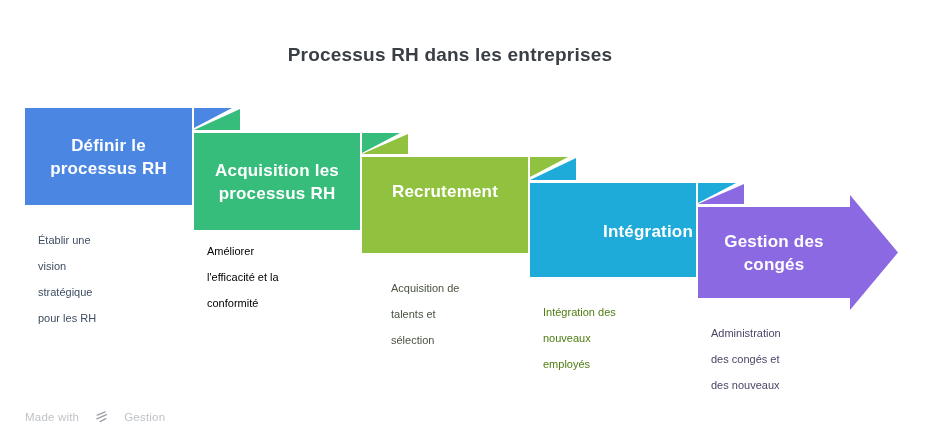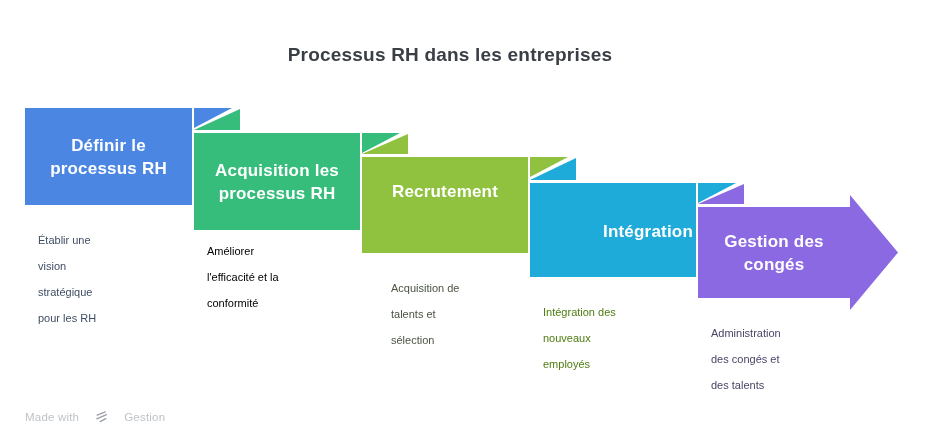--- a/index.html
+++ b/index.html
@@ -99,21 +99,21 @@
         <span style="width: 160px;">Intégration</span>
       </div>
       <div class="step-desc" style="left: 543px; top: 299px; color: #4d7c0f;">Intégration des
 nouveaux
 employés</div>
       <div class="step-label" style="left: 698px; top: 207px; width: 152px; height: 91px;">
         <span style="width: 130px;">Gestion des congés</span>
       </div>
       <div class="step-desc" style="left: 711px; top: 320px; color: rgb(73, 69, 102);">Administration
 des congés et
-des talents</div>
+des nouveaux</div>
     </div>
 
   <div class="watermark">
     <span>Made with</span>
     <svg class="napkin-logo" width="13" height="13" viewBox="0 0 13 13">
       <g stroke="#9aa0a6" stroke-width="1.3" stroke-linecap="round" fill="none">
         <path d="M2.2 5.2 L10.2 1.8"></path>
         <path d="M1.8 8.8 L11.4 4.6"></path>
         <path d="M5.2 11.6 L10.8 8.6"></path>
       </g>

